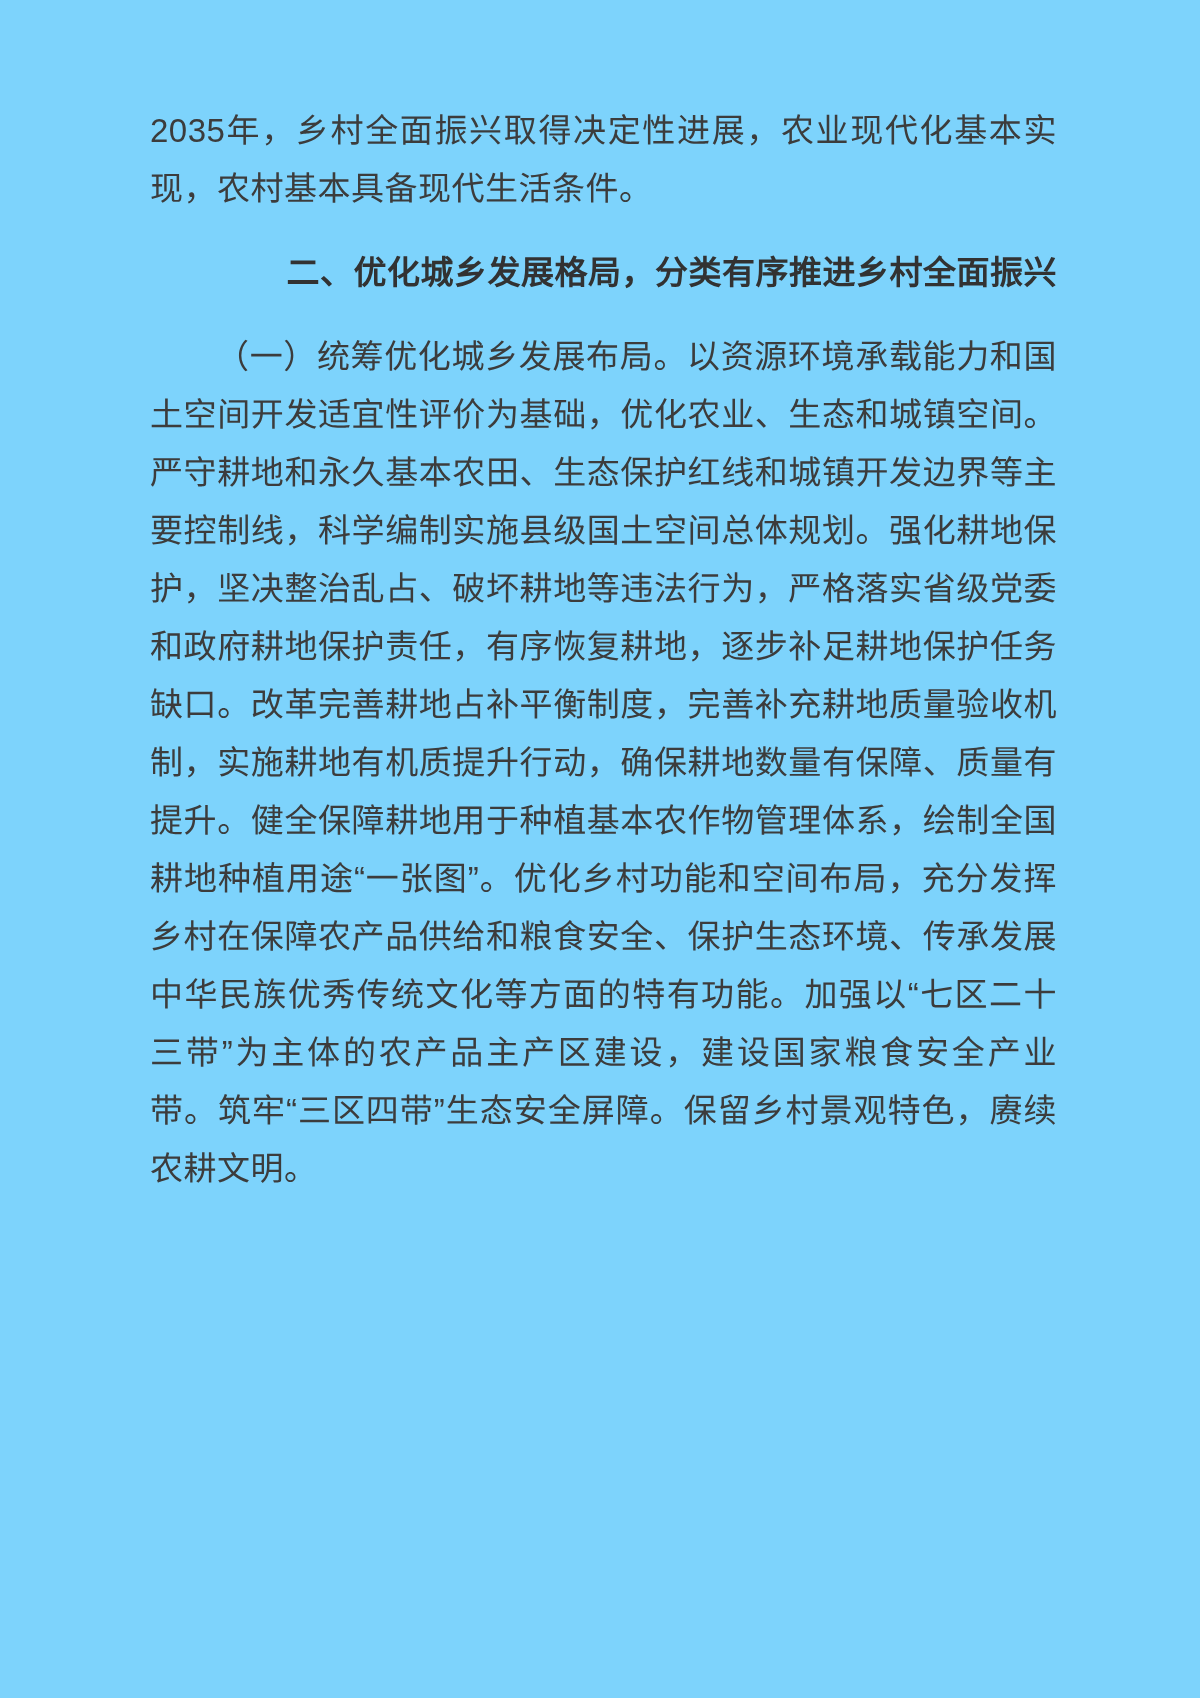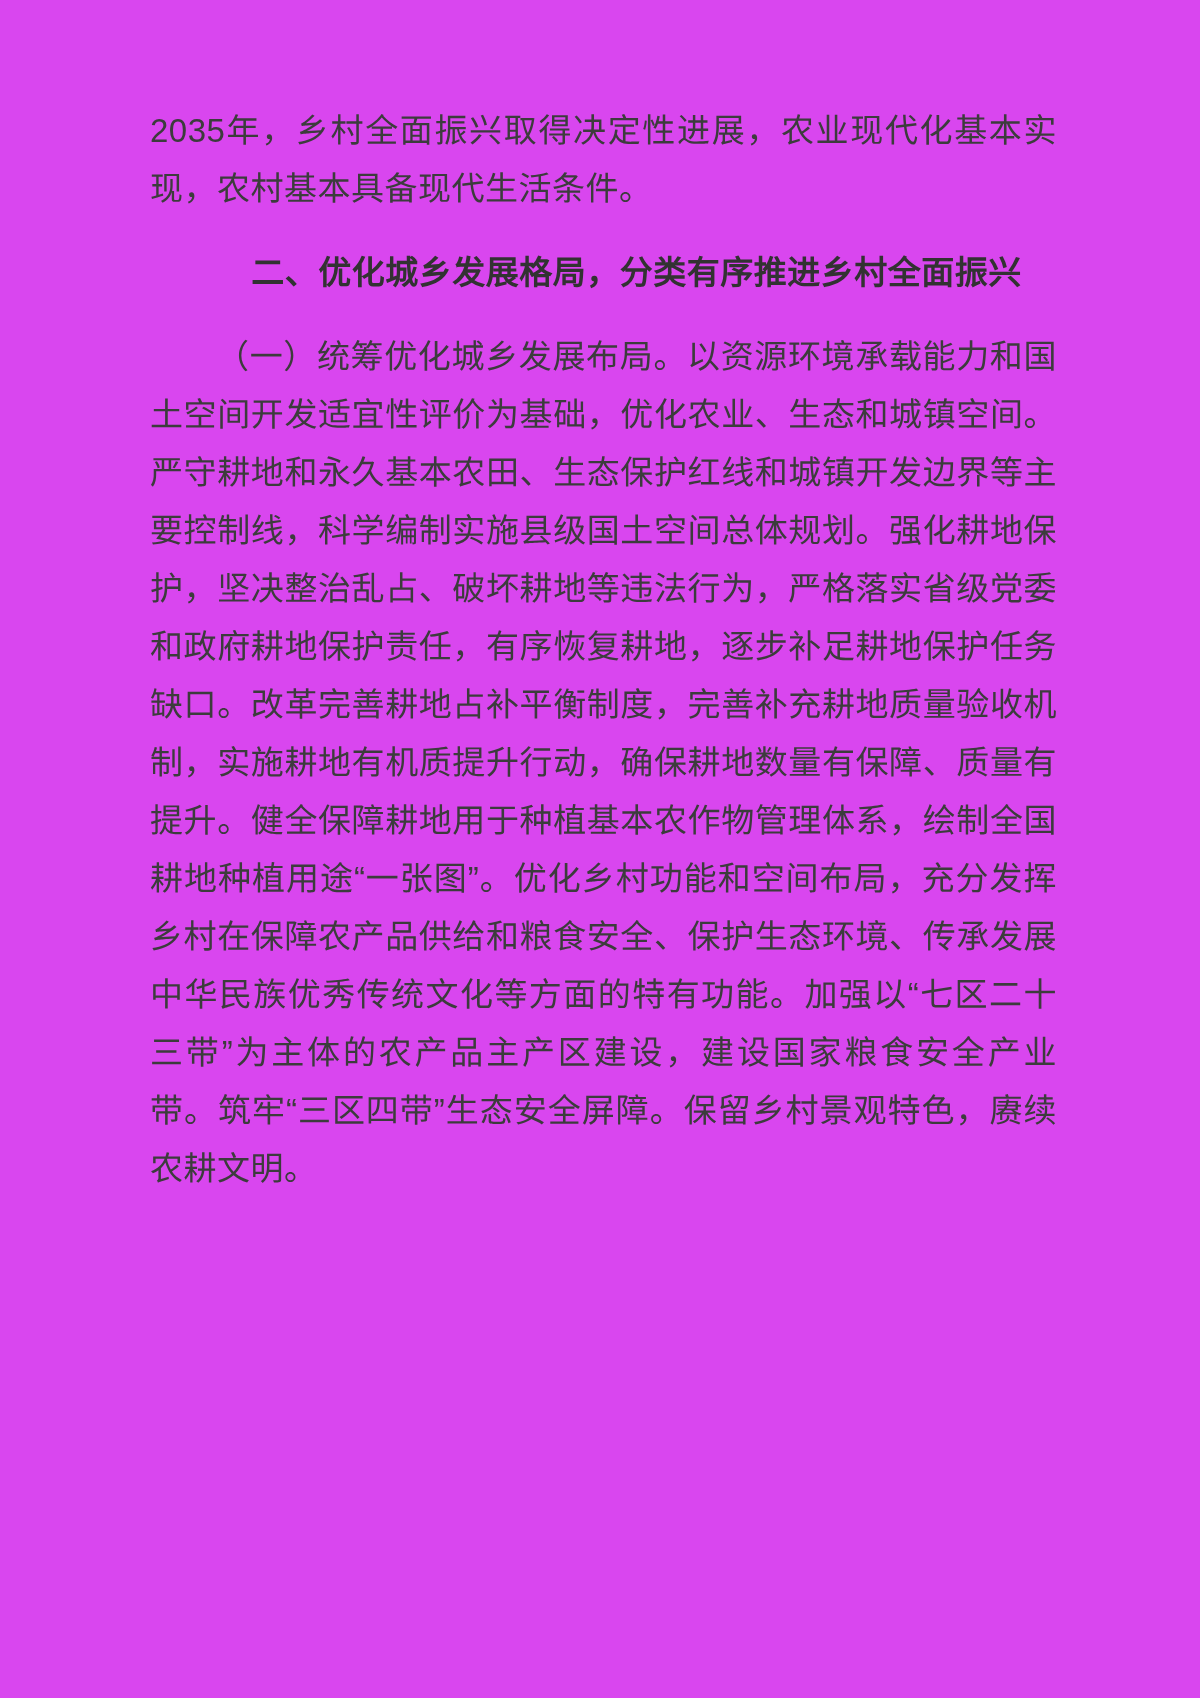--- a/index.html
+++ b/index.html
@@ -10,21 +10,21 @@
       width: 1200px;
       height: 1698px;
       background: #ffffff;
       font-family: "Liberation Sans", "DejaVu Sans", sans-serif;
       overflow: hidden;
     }
     .page {
       box-sizing: border-box;
       width: 1200px;
       height: 1698px;
-      background: #d946ef;
+      background: #7dd3fc;
       padding: 102px 143px 0 150px;
     }
     .para {
       margin: 0;
       font-size: 33px;
       line-height: 58px;
       color: #3c3c3c;
       text-align: justify;
       word-break: break-all;
       overflow-wrap: anywhere;
@@ -32,21 +32,21 @@
     }
     .para + .para {
       margin-top: 26px;
     }
     .indent {
       text-indent: 2em;
     }
     .section-heading {
       font-weight: bold;
       color: #323232;
-      text-align: center;
+      text-align: right;
     }
   </style>
 </head>
 <body>
 
 <div class="page">
   <p class="para">2035年，乡村全面振兴取得决定性进展，农业现代化基本实现，农村基本具备现代生活条件。</p>
 
   <p class="para indent section-heading">二、优化城乡发展格局，分类有序推进乡村全面振兴</p>
 

